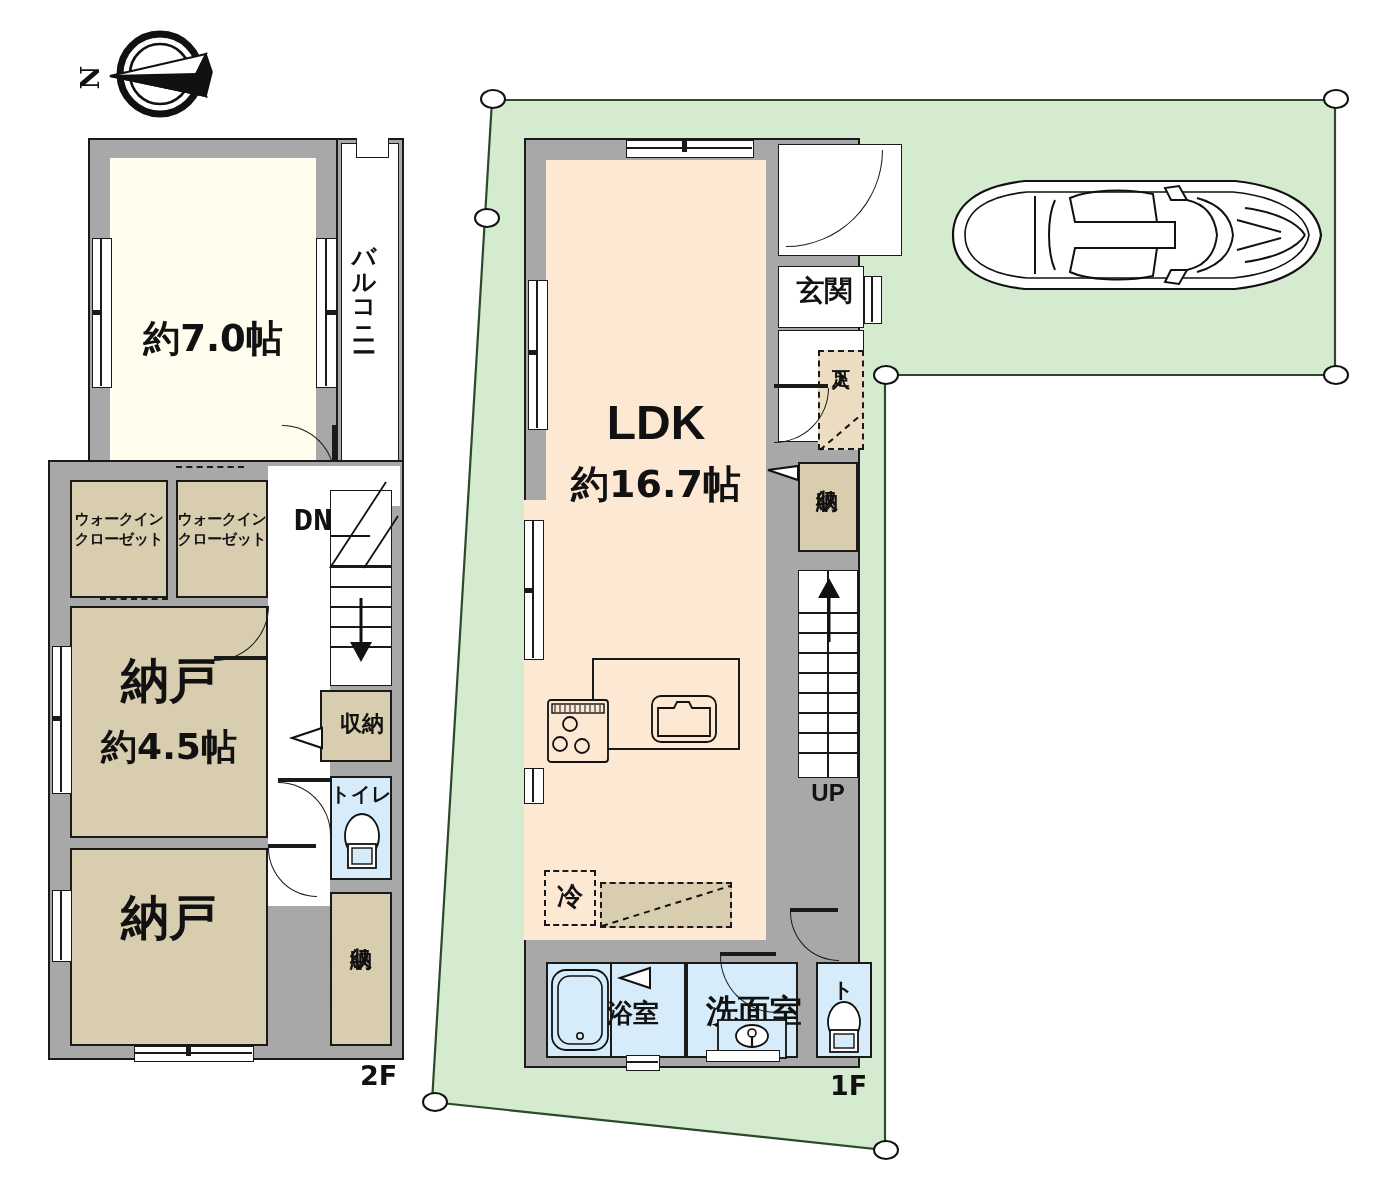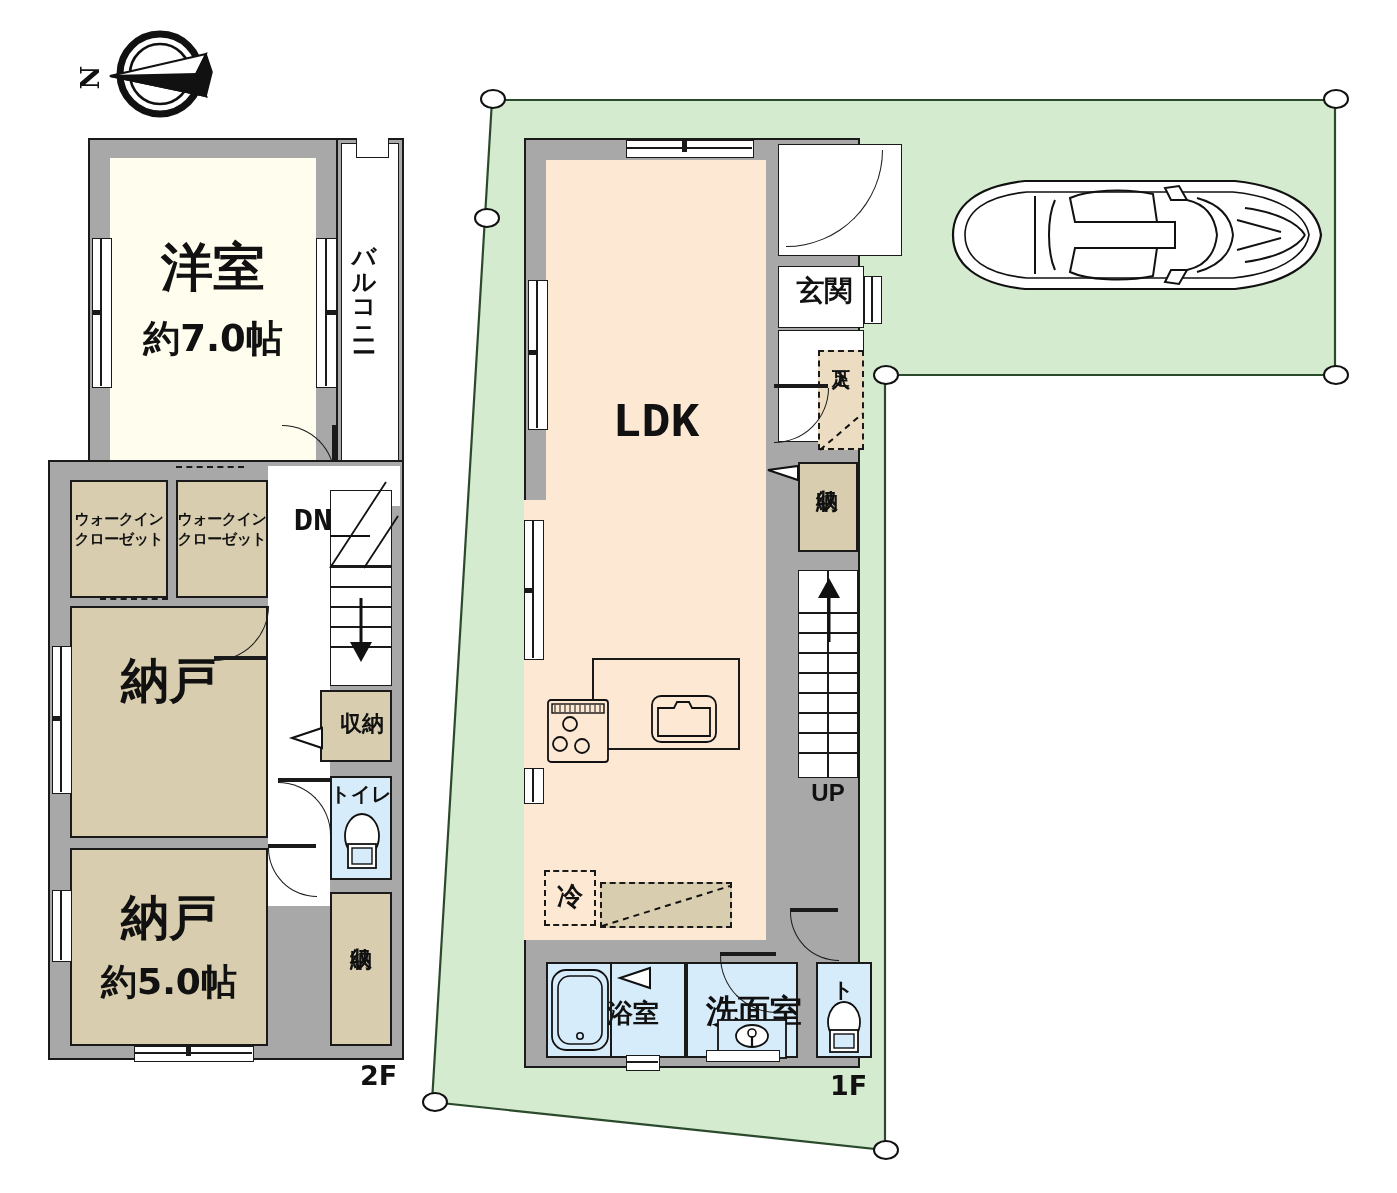--- a/index.html
+++ b/index.html
@@ -53,21 +53,20 @@
       <polygon points="32,50 128,70 118,48" fill="#111" stroke="#111" stroke-width="2"></polygon>
       <polygon points="118,48 128,28 134,46 128,70" fill="#111" stroke="#111" stroke-width="1.6"></polygon>
     </svg>
     <div class="lbl" style="left:0px;top:38px;width:26px;font-size:26px;font-family:'DejaVu Serif',serif;transform:rotate(-90deg);">N</div>
   </div>
 
   <div class="abs" style="left:0;top:0;width:420px;height:1120px;">
 
     <div class="abs wall" style="left:88px;top:138px;width:250px;height:340px;"></div>
     <div class="abs room f-cream" style="left:110px;top:158px;width:206px;height:318px;border:none;"></div>
-    <div class="lbl" style="left:110px;top:240px;width:206px;font-size:52px;">洋室</div>
     <div class="lbl" style="left:110px;top:320px;width:206px;font-size:37px;">約7.0帖</div>
 
     <div class="thinbox" style="left:92px;top:238px;width:18px;height:148px;"></div>
     <div class="ln" style="left:100px;top:238px;width:2px;height:148px;"></div>
     <div class="ln" style="left:92px;top:310px;width:10px;height:5px;"></div>
 
     <div class="thinbox" style="left:316px;top:238px;width:20px;height:148px;"></div>
     <div class="ln" style="left:325px;top:238px;width:2px;height:148px;"></div>
     <div class="ln" style="left:325px;top:310px;width:11px;height:5px;"></div>
 
@@ -90,31 +89,31 @@
 
     <div class="abs room f-tan" style="left:176px;top:480px;width:92px;height:118px;"></div>
     <div class="lbl tiny" style="left:172px;top:512px;width:100px;">ウォークイン</div>
     <div class="lbl tiny" style="left:172px;top:532px;width:100px;">クローゼット</div>
 
     <div class="dashline-h" style="left:100px;top:598px;width:68px;"></div>
     <div class="dashline-h" style="left:176px;top:466px;width:68px;"></div>
 
     <div class="abs room f-tan" style="left:70px;top:606px;width:198px;height:232px;"></div>
     <div class="lbl" style="left:70px;top:655px;width:198px;font-size:48px;">納戸</div>
+    <div class="lbl" style="left:70px;top:728px;width:198px;font-size:36px;">約4.5帖</div>
 
     <div class="arc arc-br" style="left:214px;top:606px;width:54px;height:54px;"></div>
     <div class="ln" style="left:214px;top:656px;width:54px;height:4px;"></div>
 
     <div class="thinbox" style="left:52px;top:646px;width:18px;height:146px;"></div>
     <div class="ln" style="left:60px;top:646px;width:2px;height:146px;"></div>
     <div class="ln" style="left:52px;top:716px;width:10px;height:5px;"></div>
 
     <div class="abs room f-tan" style="left:70px;top:848px;width:198px;height:198px;"></div>
     <div class="lbl" style="left:70px;top:892px;width:198px;font-size:48px;">納戸</div>
-    <div class="lbl" style="left:70px;top:963px;width:198px;font-size:36px;">約5.0帖</div>
 
     <div class="thinbox" style="left:52px;top:890px;width:18px;height:70px;"></div>
     <div class="ln" style="left:60px;top:890px;width:2px;height:70px;"></div>
 
     <div class="thinbox" style="left:134px;top:1046px;width:118px;height:14px;"></div>
     <div class="ln" style="left:134px;top:1052px;width:118px;height:2px;"></div>
     <div class="ln" style="left:186px;top:1046px;width:5px;height:10px;"></div>
 
     <div class="arc arc-bl" style="left:268px;top:848px;width:48px;height:48px;"></div>
     <div class="ln" style="left:268px;top:844px;width:48px;height:4px;"></div>
@@ -234,21 +233,22 @@
           <path d="M312,60 L356,72"></path>
           <path d="M312,90 L356,78"></path>
         </g>
       </svg>
     </div>
 
     <div class="abs wall" style="left:104px;top:58px;width:336px;height:930px;"></div>
 
     <div class="abs f-peach" style="left:126px;top:80px;width:220px;height:780px;"></div>
     <div class="abs f-peach" style="left:104px;top:420px;width:44px;height:440px;"></div>
-    <div class="lbl" style="left:126px;top:318px;width:220px;font-size:48px;font-family:Liberation Mono, monospace;">LDK</div>
+    <div class="lbl" style="left:126px;top:318px;width:220px;font-size:48px;font-family:Liberation Sans, sans-serif;">LDK</div>
+    <div class="lbl" style="left:116px;top:385px;width:240px;font-size:38px;">約16.7帖</div>
 
     <div class="thinbox" style="left:206px;top:60px;width:126px;height:16px;"></div>
     <div class="ln" style="left:206px;top:67px;width:126px;height:2px;"></div>
     <div class="ln" style="left:262px;top:60px;width:5px;height:12px;"></div>
 
     <div class="thinbox" style="left:108px;top:200px;width:18px;height:148px;"></div>
     <div class="ln" style="left:116px;top:200px;width:2px;height:148px;"></div>
     <div class="ln" style="left:108px;top:270px;width:10px;height:5px;"></div>
     <div class="thinbox" style="left:104px;top:440px;width:18px;height:138px;"></div>
     <div class="ln" style="left:112px;top:440px;width:2px;height:138px;"></div>

